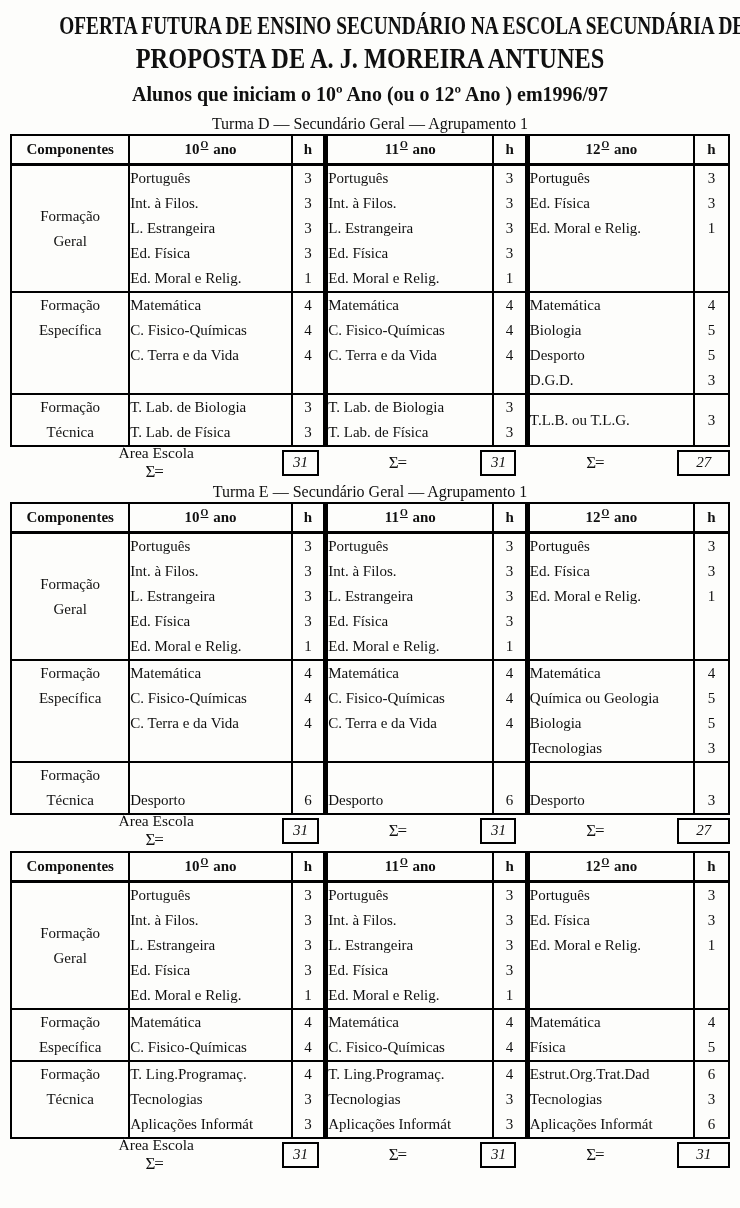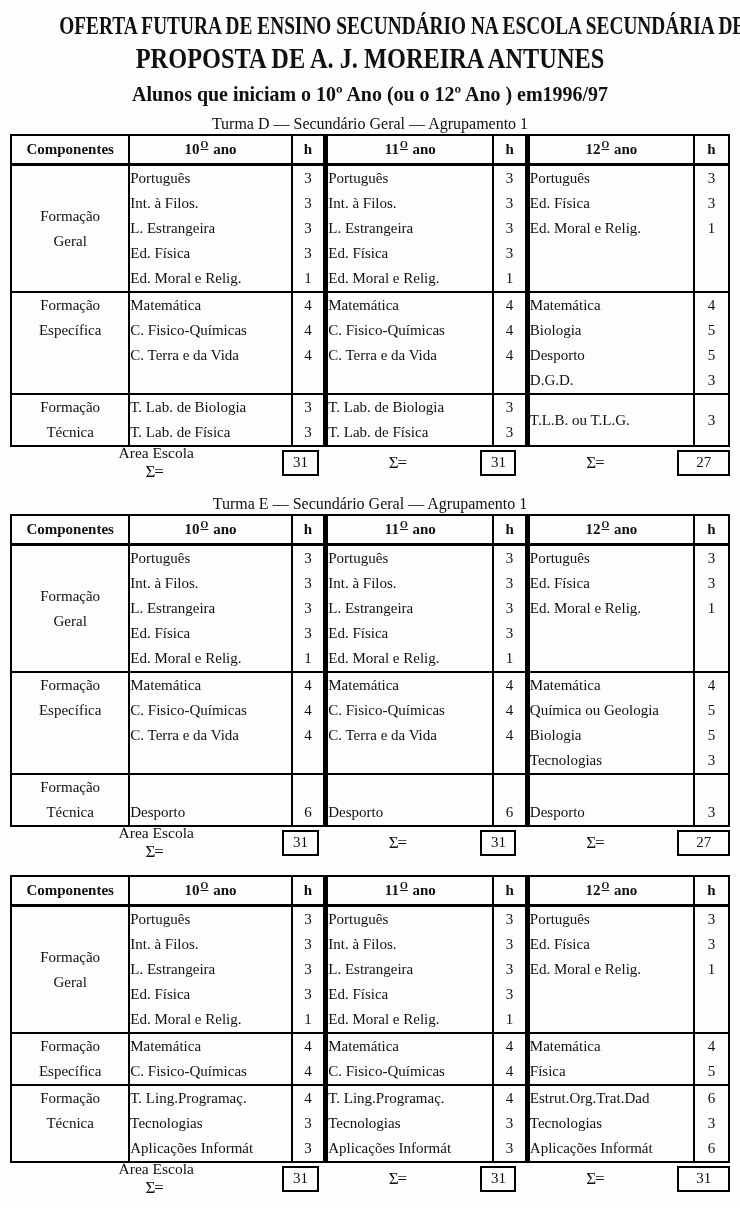--- a/index.html
+++ b/index.html
@@ -23,21 +23,21 @@
     transform:scale(0.84,1.05);transform-origin:50% 50%;
   }
   .t3{
     font-size:21px;font-weight:bold;margin-top:7px;white-space:nowrap;
     transform:scaleX(0.95);transform-origin:50% 50%;
   }
 
   
   #tables{margin-top:8px;}
   .table-block{margin-top:0;}
-  .table-block + .table-block{margin-top:19px;}
+  .table-block + .table-block{margin-top:7px;}
   .table-title{font-size:16px;text-align:center;margin-bottom:1px;letter-spacing:0px;}
 
   table.turma{
     border-collapse:collapse;table-layout:fixed;
     width:720px;margin:0 auto;
     border:2px solid #000;
   }
   table.turma th, table.turma td{
     padding:0;font-size:15px;overflow:hidden;white-space:nowrap;
   }
@@ -72,20 +72,21 @@
   }
   .sumseg{display:flex;align-items:center;justify-content:flex-end;box-sizing:border-box;flex-direction:column;}
   .seg-a{width:279px;justify-content:space-between;padding-left:20px;}
   .seg-b{width:166px;}
   .seg-c{width:165px;}
   .sigma{font-size:17px;margin-right:4px;letter-spacing:-1px;}
   .sumbox{
     box-sizing:border-box;border:2px solid #000;height:26px;
     display:flex;align-items:center;justify-content:center;
     font-size:15px;
+    font-style:italic;
   }
   .box-1{width:37px;}
   .box-2{width:37px;}
   .box-3{width:54px;}
 </style>
 </head>
 <body>
 
 <div class="page">
 

